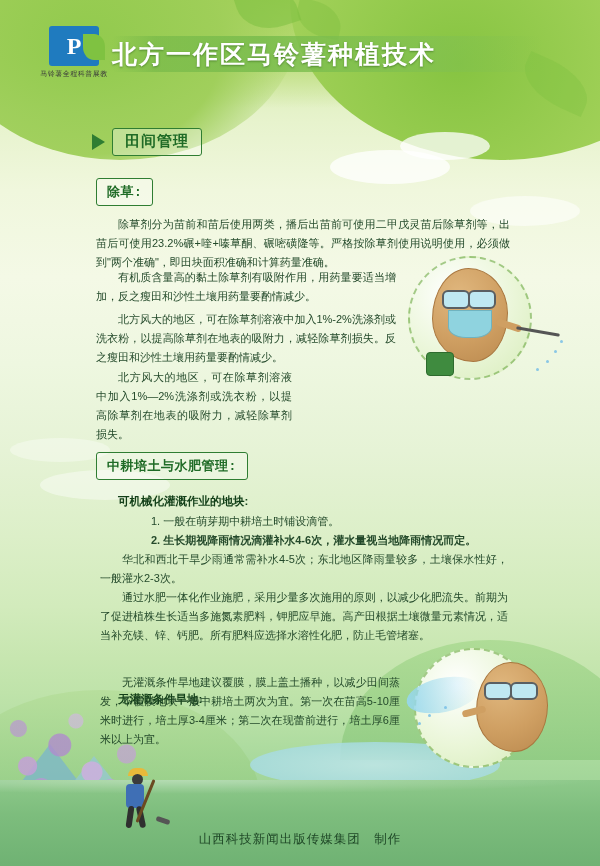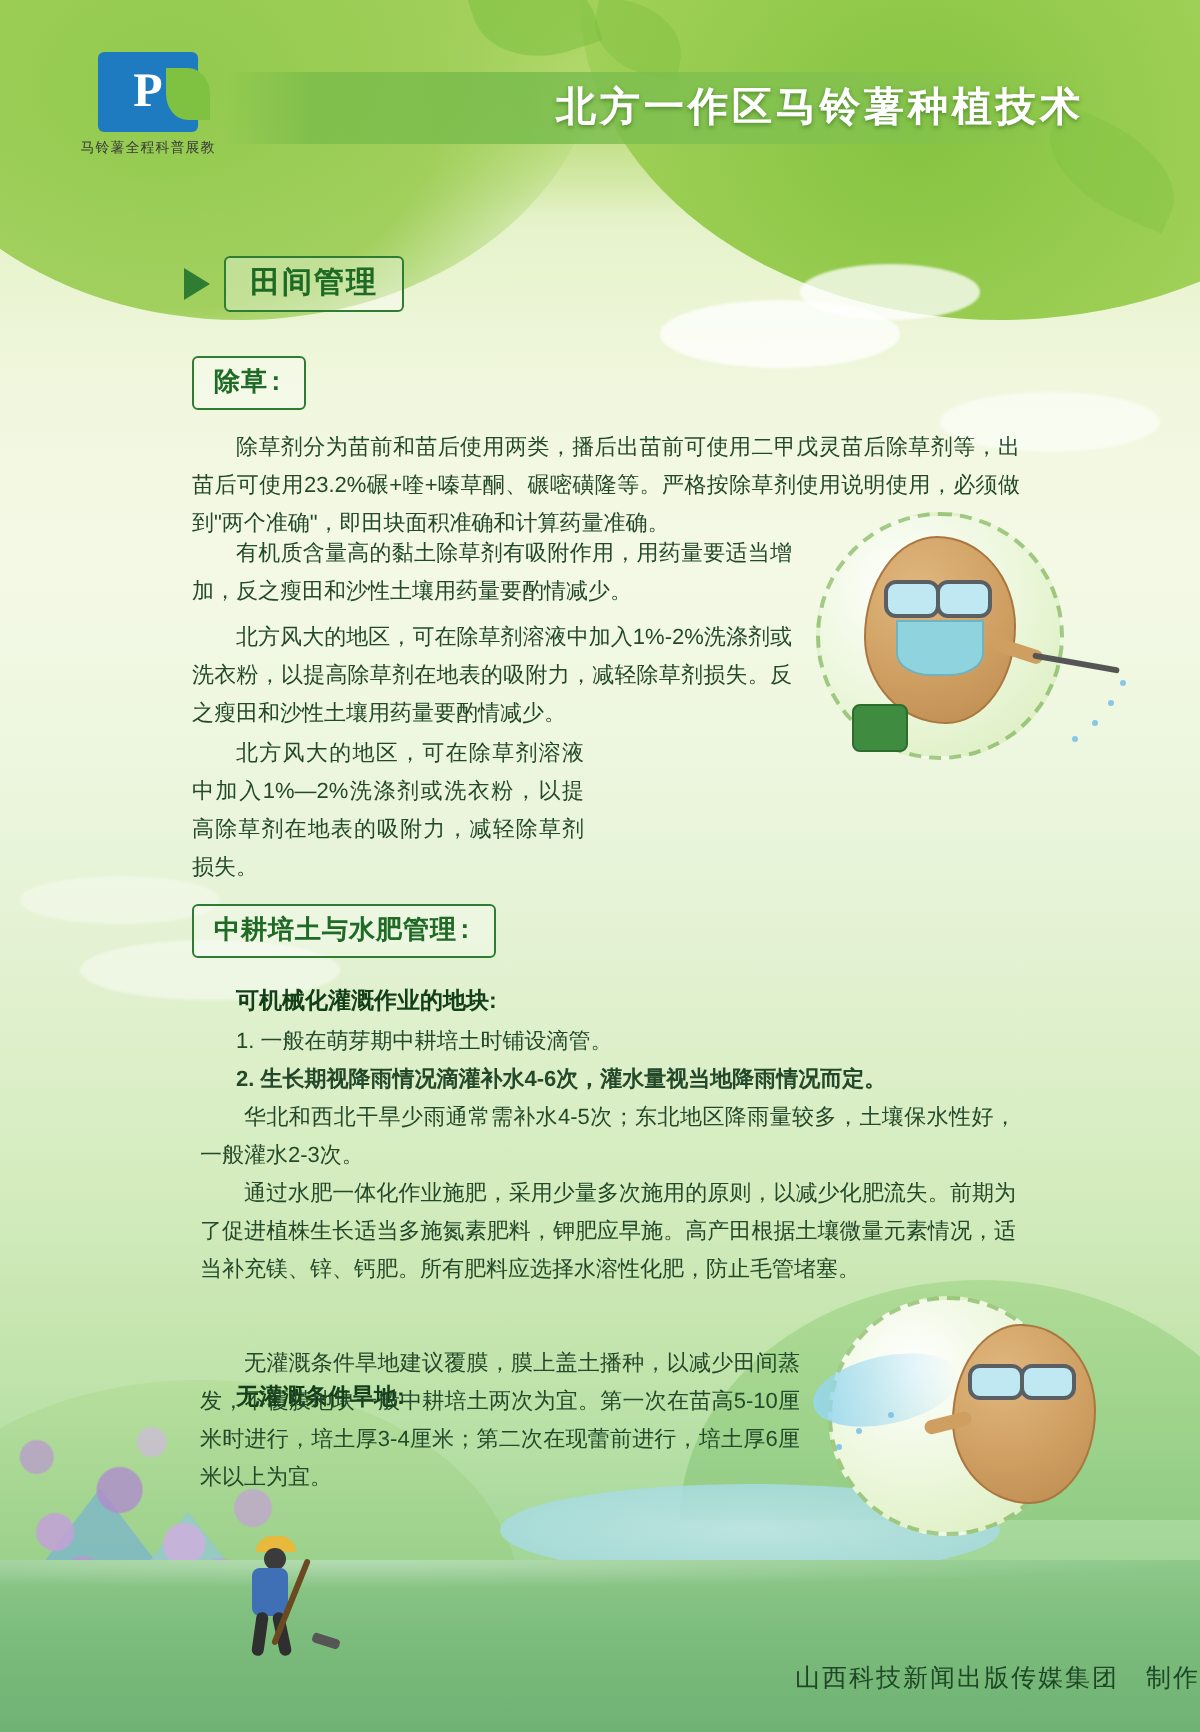--- a/index.html
+++ b/index.html
@@ -148,23 +148,23 @@
     left: 0; top: 0;
     width: 100%; height: 100%;
     background: linear-gradient(90deg, rgba(96,170,60,.0) 0%, rgba(110,180,70,.55) 10%, rgba(120,188,76,.85) 35%, rgba(128,192,82,.6) 75%, rgba(140,200,90,0) 100%);
     border-radius: 4px;
   }
   .main-title {
     position: absolute;
     left: 0; top: 0;
     width: 100%;
     line-height: 36px;
-    text-align: right;
+    text-align: left;
     color: #ffffff;
-    font-size: 20px;
+    font-size: 25px;
     font-weight: bold;
     letter-spacing: 2px;
     text-shadow: 0 1px 2px rgba(40,90,20,.55);
     font-family: "Liberation Sans", sans-serif;
   }
 
   
   .section-head {
     position: absolute;
     height: 28px;
@@ -207,21 +207,21 @@
 
   
   .para {
     position: absolute;
     color: #23492a;
     font-size: 11px;
     line-height: 19px;
     text-align: justify;
     text-indent: 22px;
   }
-  .para.noindent { text-indent: 0; }
+  .para.noindent { text-indent: 0; margin-left: 33px; }
   .bold-line {
     position: absolute;
     color: #123f18;
     font-size: 11.5px;
     font-weight: bold;
     line-height: 19px;
   }
 
   
   .char {
@@ -324,21 +324,21 @@
     background: #555;
     border-radius: 2px;
     transform: rotate(18deg);
   }
 
   
   .footer {
     position: absolute;
     left: 0; bottom: 18px;
     width: 600px;
-    text-align: right;
+    text-align: center;
     color: #1e4726;
     font-size: 12.5px;
     letter-spacing: 1px;
   }
 
   .ground {
     position: absolute;
     left: 0; bottom: 0; width: 600px; height: 86px;
     background: linear-gradient(180deg, #8ec98a 0%, #7dbd7d 40%, #6fb273 100%);
   }

